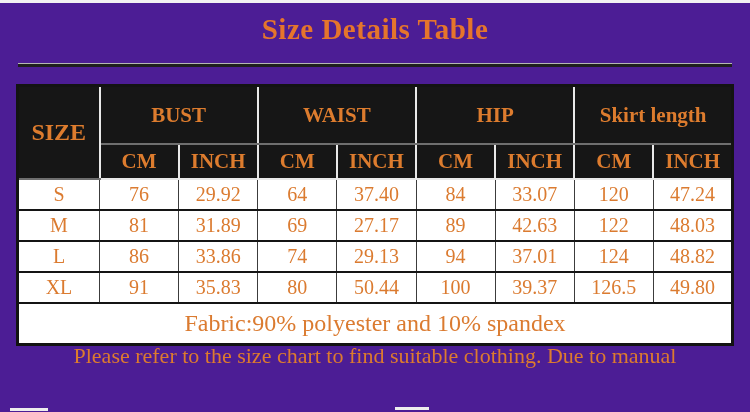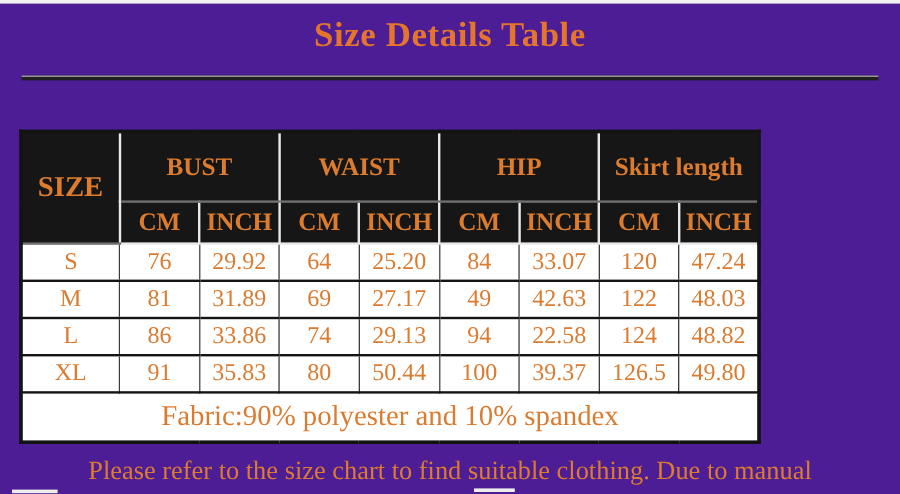--- a/index.html
+++ b/index.html
@@ -34,22 +34,22 @@
   }
   .divider {
     position: absolute;
     top: 63px; left: 18px;
     width: 714px; height: 3px;
     background: #1f1f1f;
     border-top: 1px solid #b5b5b5;
   }
   table.size-table {
     position: absolute;
-    top: 108px; left: 16px;
-    width: 618px;
+    top: 84px; left: 16px;
+    width: 718px;
     border-collapse: collapse;
     table-layout: fixed;
     border: 3px solid #131313;
   }
   col.size-col { width: 82px; }
   thead th {
     background: #161616;
     color: #dd7c2e;
     font-weight: bold;
     border: 2px solid #e9e9e9;
@@ -77,21 +77,20 @@
     border-top: 2px solid #141414;
   }
   .footer {
     position: absolute;
     top: 341px; left: 0;
     width: 750px;
     text-align: center;
     color: #dd7b2e;
     font-size: 22px;
     line-height: 30px;
-    margin-top: 36px;
   }
   .crop-artifact {
     position: absolute;
     background: #ededed;
     height: 3px;
   }
   .artifact-left   { top: 408px; left: 10px;  width: 38px; }
   .artifact-center { top: 407px; left: 395px; width: 34px; }
 </style>
 </head>
@@ -135,45 +134,45 @@
         <th>CM</th>
         <th>INCH</th>
       </tr>
     </thead>
     <tbody>
       <tr>
         <td>S</td>
         <td>76</td>
         <td>29.92</td>
         <td>64</td>
-        <td>25.20</td>
+        <td>37.40</td>
         <td>84</td>
         <td>33.07</td>
         <td>120</td>
         <td>47.24</td>
       </tr>
       <tr>
         <td>M</td>
         <td>81</td>
         <td>31.89</td>
         <td>69</td>
         <td>27.17</td>
-        <td>49</td>
+        <td>89</td>
         <td>42.63</td>
         <td>122</td>
         <td>48.03</td>
       </tr>
       <tr>
         <td>L</td>
         <td>86</td>
         <td>33.86</td>
         <td>74</td>
         <td>29.13</td>
         <td>94</td>
-        <td>22.58</td>
+        <td>37.01</td>
         <td>124</td>
         <td>48.82</td>
       </tr>
       <tr>
         <td>XL</td>
         <td>91</td>
         <td>35.83</td>
         <td>80</td>
         <td>50.44</td>
         <td>100</td>

